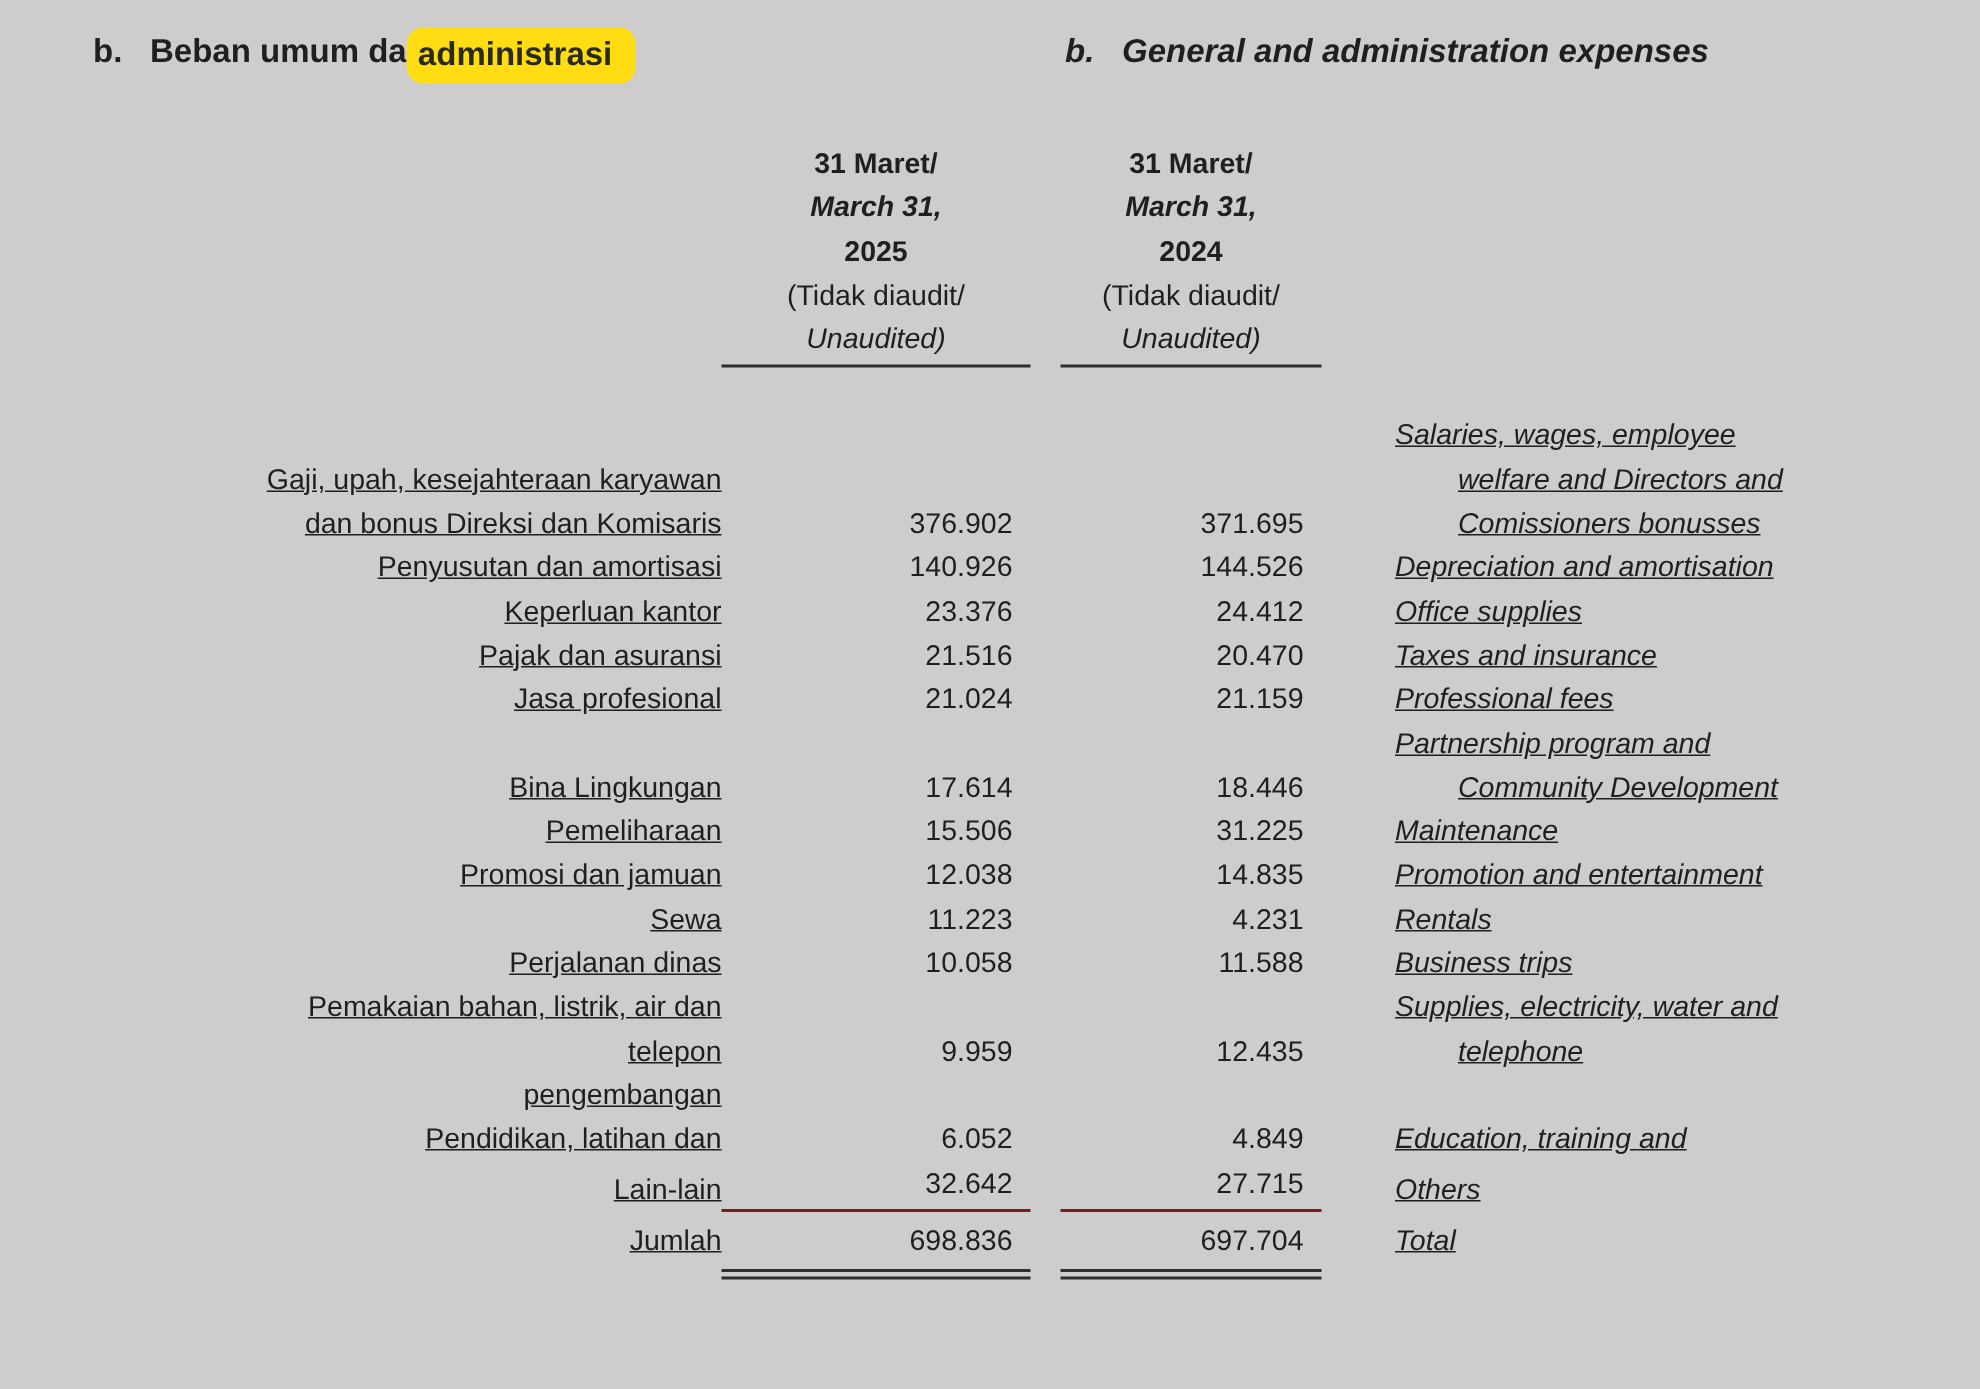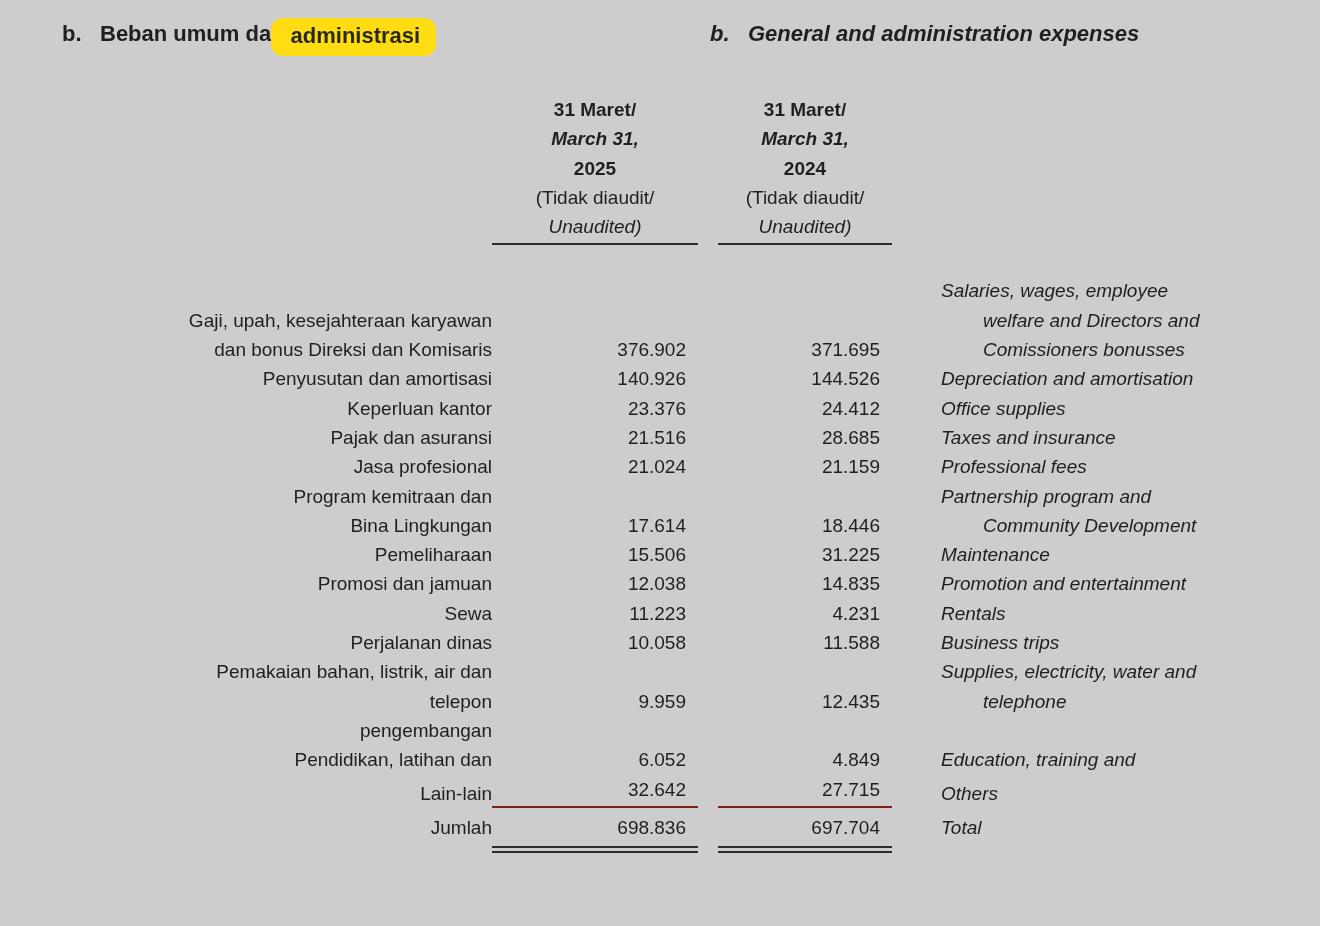--- a/index.html
+++ b/index.html
@@ -17,31 +17,31 @@
 
   
   .heading-band { position: absolute; top: 18px; left: 0; right: 0; height: 42px; }
   .heading { position: absolute; top: 0; display: flex; font-size: 22px; font-weight: bold; line-height: 32px; white-space: nowrap; }
   .heading-left  { left: 62px; }
   .heading-right { left: 710px; font-style: italic; }
   .h-marker { width: 38px; flex: 0 0 38px; }
   .hl-pill {
     position: relative;
     margin-left: -14px;
-    padding: 2px 16px 4px 20px;
+    padding: 2px 16px 4px 8px;
     background: #ffdd12;
     border-radius: 12px;
     color: #2a2a1a;
   }
 
   
   .fin-table {
     position: absolute;
     top: 95px;
-    left: 103px;
+    left: 92px;
     width: 1152px;
     display: grid;
     grid-template-columns: 389px 206px 20px 174px 49px 1fr;
     align-items: end;
   }
   .trow, .tsection { display: contents; }
   .cell { min-height: 0; }
   .spacer-row { grid-column: 1 / -1; }
   .sp-a { height: 31px; }
   .sp-b { height: 5px; }
@@ -52,21 +52,21 @@
     border-bottom: 2px solid #2e2e2e;
     padding-bottom: 2px;
   }
   .hl-line { white-space: nowrap; }
   .fw-b { font-weight: bold; }
   .fs-i { font-style: italic; }
 
   
   .id-cell { text-align: right; }
   .en-cell { font-style: italic; text-align: left; }
-  .line { white-space: nowrap; }
+  .line { white-space: nowrap; text-decoration: underline; }
   .indent-id { padding-left: 30px; }
   .indent-en { padding-left: 42px; }
   .val-cell { text-align: right; padding-right: 12px; white-space: nowrap; }
   .ruled { border-bottom: 2px solid #7f1d1d; padding-bottom: 2px; }
 
   
   .double-rule {
     margin-top: 4px;
     height: 3px;
     border-top: 2px solid #2e2e2e;
@@ -125,28 +125,27 @@
           </div></div><div class="trow"><div class="cell id-cell">
             <div class="line">Penyusutan dan amortisasi</div>
           </div><div class="cell val-cell">140.926</div><div class="cell"></div><div class="cell val-cell">144.526</div><div class="cell"></div><div class="cell en-cell">
             <div class="line">Depreciation and amortisation</div>
           </div></div><div class="trow"><div class="cell id-cell">
             <div class="line">Keperluan kantor</div>
           </div><div class="cell val-cell">23.376</div><div class="cell"></div><div class="cell val-cell">24.412</div><div class="cell"></div><div class="cell en-cell">
             <div class="line">Office supplies</div>
           </div></div><div class="trow"><div class="cell id-cell">
             <div class="line">Pajak dan asuransi</div>
-          </div><div class="cell val-cell">21.516</div><div class="cell"></div><div class="cell val-cell">28.685</div><div class="cell"></div><div class="cell en-cell">
+          </div><div class="cell val-cell">21.516</div><div class="cell"></div><div class="cell val-cell">20.470</div><div class="cell"></div><div class="cell en-cell">
             <div class="line">Taxes and insurance</div>
           </div></div><div class="trow"><div class="cell id-cell">
             <div class="line">Jasa profesional</div>
           </div><div class="cell val-cell">21.024</div><div class="cell"></div><div class="cell val-cell">21.159</div><div class="cell"></div><div class="cell en-cell">
             <div class="line">Professional fees</div>
           </div></div><div class="trow"><div class="cell id-cell">
-            <div class="line">Program kemitraan dan</div>
             <div class="line indent-id">Bina Lingkungan</div>
           </div><div class="cell val-cell">17.614</div><div class="cell"></div><div class="cell val-cell">18.446</div><div class="cell"></div><div class="cell en-cell">
             <div class="line">Partnership program and</div>
             <div class="line indent-en">Community Development</div>
           </div></div><div class="trow"><div class="cell id-cell">
             <div class="line">Pemeliharaan</div>
           </div><div class="cell val-cell">15.506</div><div class="cell"></div><div class="cell val-cell">31.225</div><div class="cell"></div><div class="cell en-cell">
             <div class="line">Maintenance</div>
           </div></div><div class="trow"><div class="cell id-cell">
             <div class="line">Promosi dan jamuan</div>

